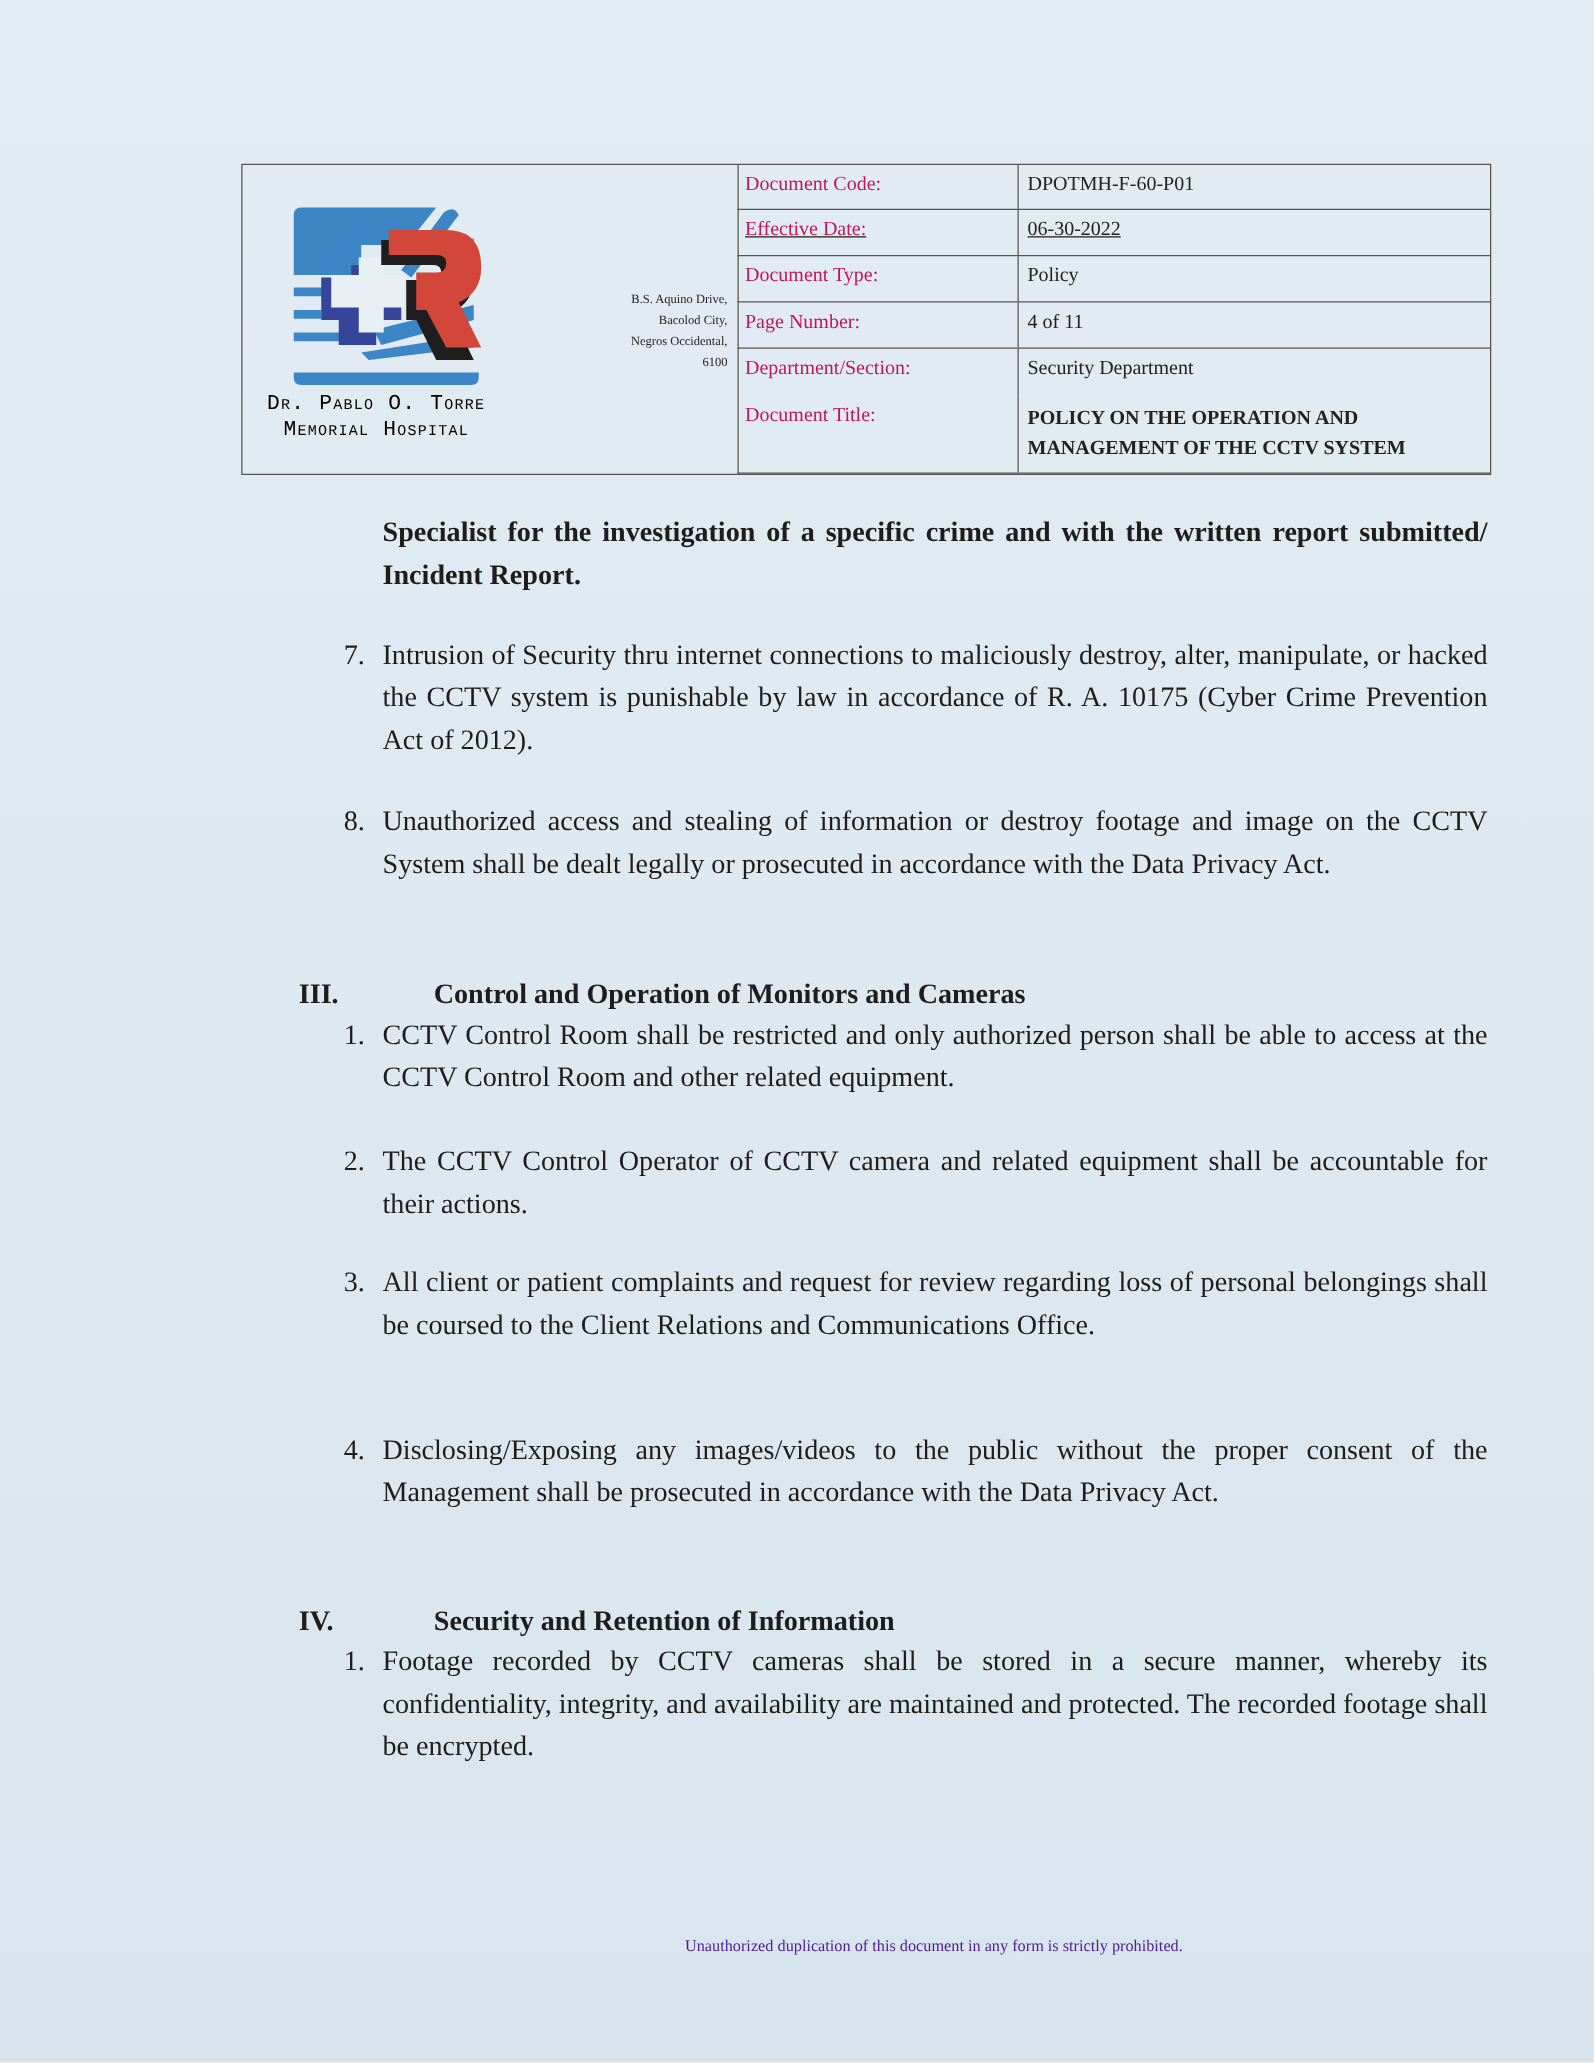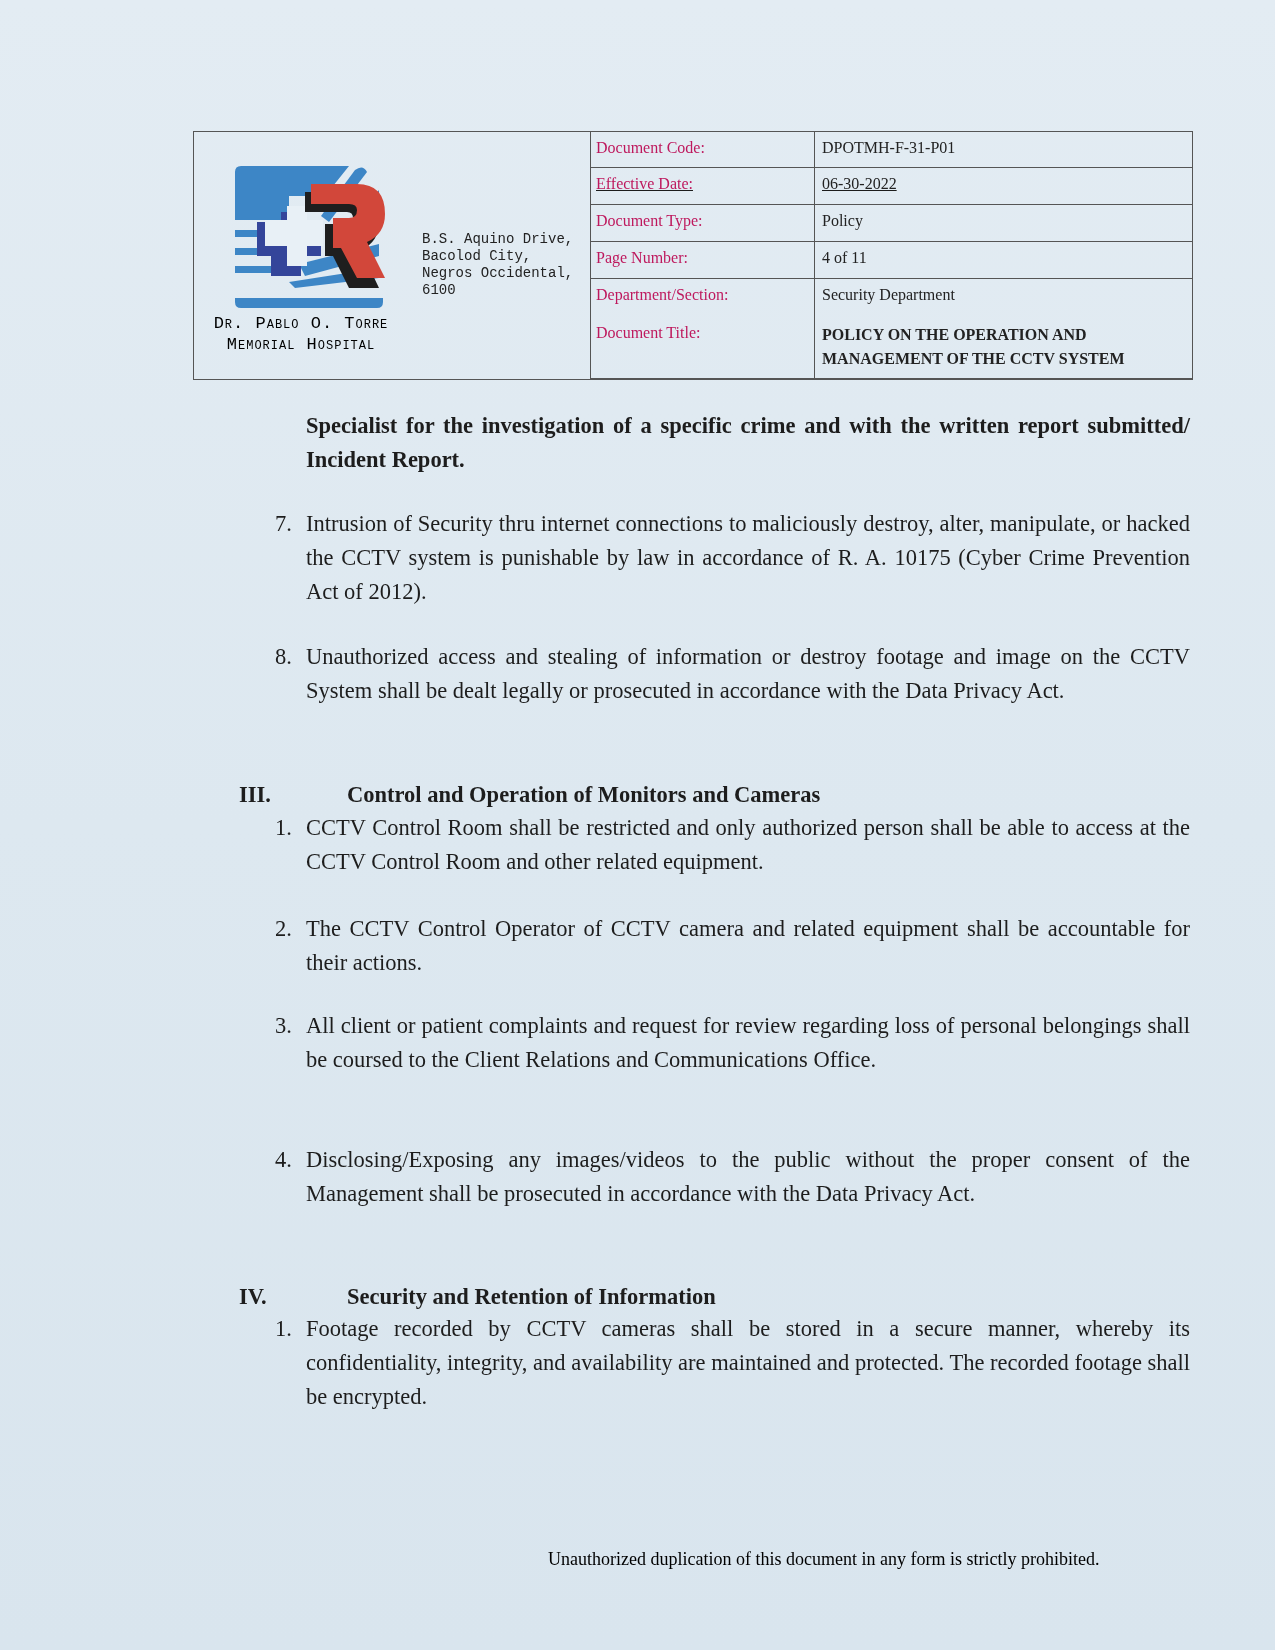--- a/index.html
+++ b/index.html
@@ -24,22 +24,22 @@
   }
   .logo-svg { position: absolute; left: 35px; top: 28px; width: 160px; height: 148px; }
   .hospital-name {
     position: absolute; left: 2px; top: 181px; width: 210px;
     text-align: center; font-family: Liberation Mono, monospace;
     font-size: 17px; letter-spacing: 1px; line-height: 21px; color: #000000;
     font-variant: small-caps;
   }
   .address {
     position: absolute; left: 228px; top: 99px; width: 160px;
-    text-align: left; font-size: 14px; line-height: 17px; color: #222;
-    font-family: Liberation Mono, monospace;
+    text-align: right; font-size: 10px; line-height: 17px; color: #222;
+    font-family: Liberation Serif, serif;
   }
   .meta-rows { position: absolute; left: 396px; top: 0; width: 602px; height: 247px; }
   .meta-row {
     position: absolute; left: 0; width: 602px; border-bottom: 1px solid #555;
     box-sizing: border-box; display: flex;
   }
   .meta-row:last-child { border-bottom: none; }
   .meta-label {
     width: 225px; border-right: 1px solid #555; box-sizing: border-box;
     padding: 7px 0 0 6px; font-size: 16px; color: #be185d;
@@ -54,21 +54,21 @@
   .item .num { position: absolute; left: 0; top: 0; width: 31px; }
   .item .txt { margin-left: 31px; text-align: justify; text-align-last: left; }
   .section {
     position: absolute; left: 239px; font-weight: bold; font-size: 22.5px;
     line-height: 28px;
   }
   .section .roman { position: absolute; left: 0; top: 0; }
   .section .stitle { position: absolute; left: 108px; top: 0; white-space: nowrap; }
 
   .footer {
-    position: absolute; left: 548px; top: 1549px; font-size: 18px; color: #000000;
+    position: absolute; left: 548px; top: 1549px; font-size: 13px; color: #4c1d95;
     white-space: nowrap;
   }
 </style>
 </head>
 <body>
 
 <div class="page">
 
   <div class="hdr">
     <div class="logo-cell">
@@ -103,21 +103,21 @@
         <div>B.S. Aquino Drive,</div>
         <div>Bacolod City,</div>
         <div>Negros Occidental,</div>
         <div>6100</div>
       </div>
     </div>
 
     <div class="meta-rows">
       <div class="meta-row" style="top:0;height:36px;">
         <div class="meta-label">Document Code:</div>
-        <div class="meta-value">DPOTMH-F-31-P01</div>
+        <div class="meta-value">DPOTMH-F-60-P01</div>
       </div>
       <div class="meta-row" style="top:36px;height:37px;text-decoration:underline;">
         <div class="meta-label">Effective Date:</div>
         <div class="meta-value">06-30-2022</div>
       </div>
       <div class="meta-row" style="top:73px;height:37px;">
         <div class="meta-label">Document Type:</div>
         <div class="meta-value">Policy</div>
       </div>
       <div class="meta-row" style="top:110px;height:37px;">

